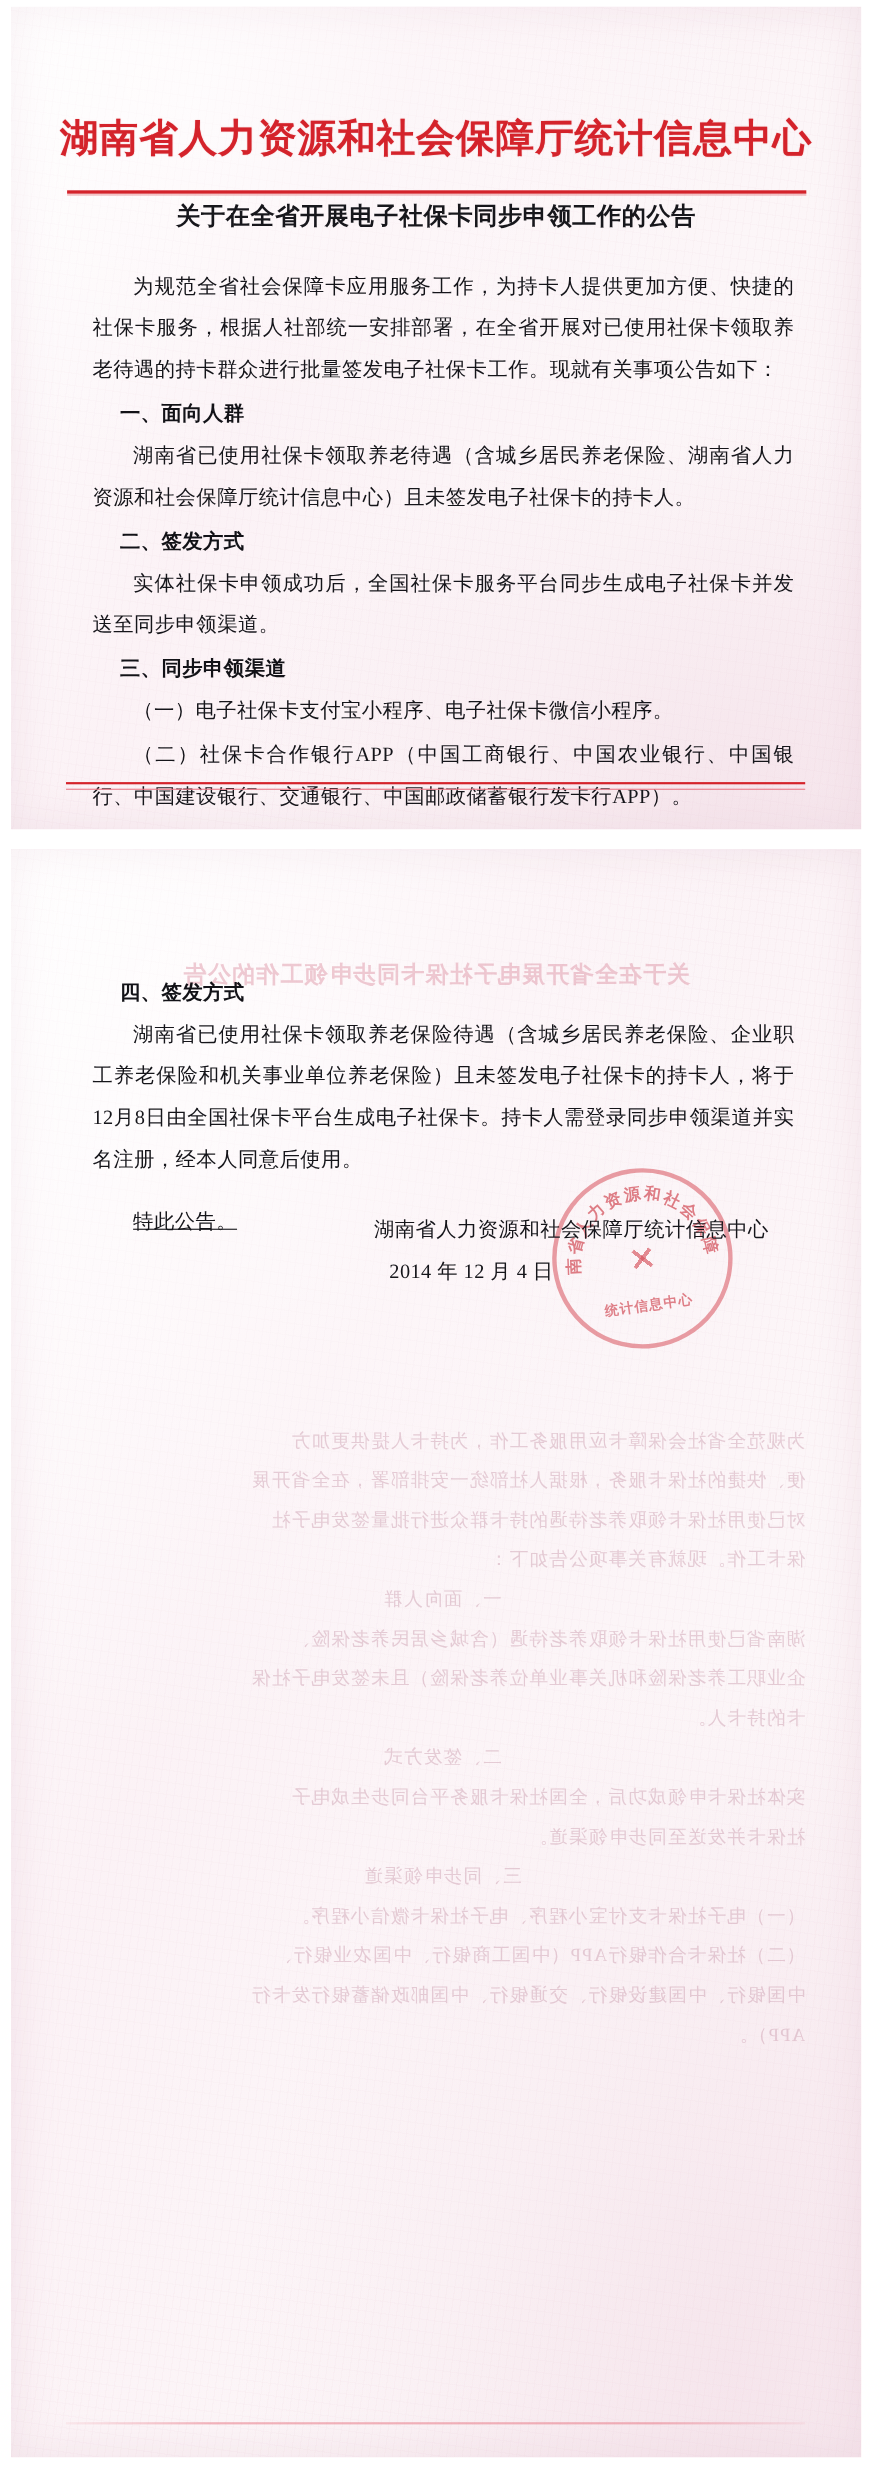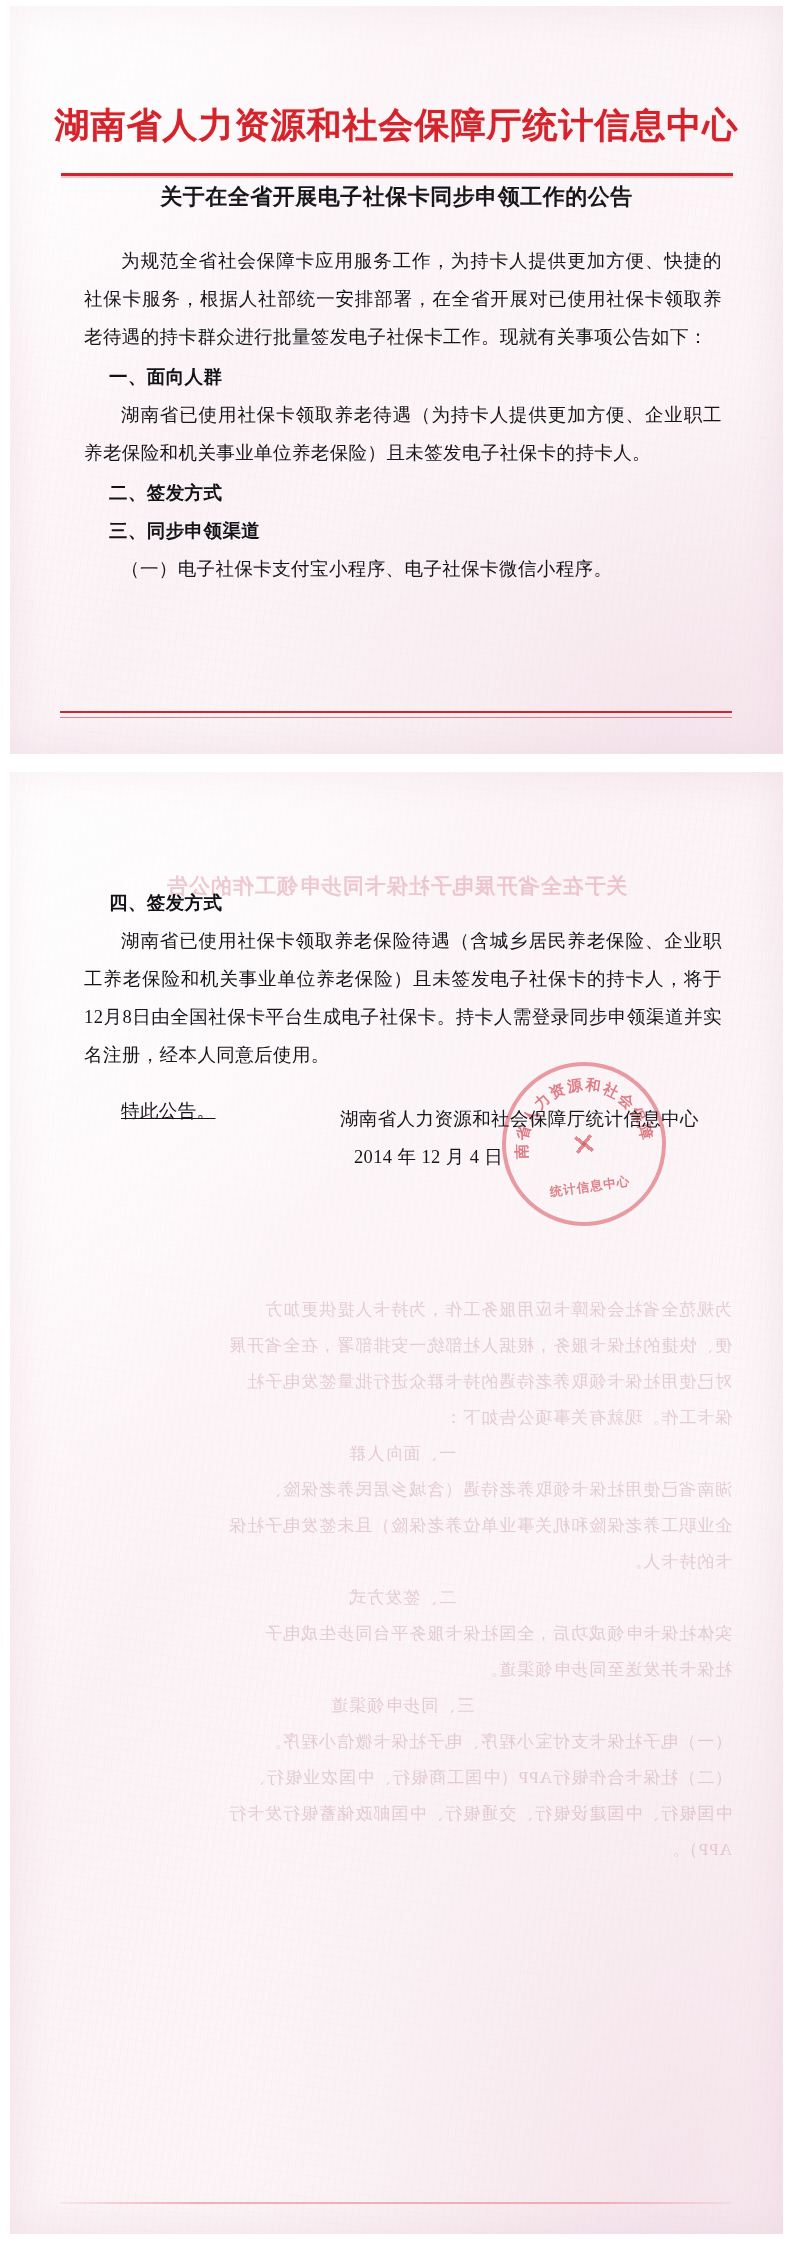--- a/index.html
+++ b/index.html
@@ -287,24 +287,26 @@
     <div class="masthead">
       <div class="masthead-title">湖南省人力资源和社会保障厅统计信息中心</div>
       <div class="masthead-rule"></div>
     </div>
 
     <div class="doc-title">关于在全省开展电子社保卡同步申领工作的公告</div>
 
     <div class="body-1">
       <p class="para">为规范全省社会保障卡应用服务工作，为持卡人提供更加方便、快捷的社保卡服务，根据人社部统一安排部署，在全省开展对已使用社保卡领取养老待遇的持卡群众进行批量签发电子社保卡工作。现就有关事项公告如下：</p>
       <p class="heading">一、面向人群</p>
-      <p class="para">湖南省已使用社保卡领取养老待遇（为持卡人提供更加方便、企业职工养老保险和机关事业单位养老保险）且未签发电子社保卡的持卡人。</p>
+      <p class="para">湖南省已使用社保卡领取养老待遇（含城乡居民养老保险、湖南省人力资源和社会保障厅统计信息中心）且未签发电子社保卡的持卡人。</p>
       <p class="heading">二、签发方式</p>
+      <p class="para">实体社保卡申领成功后，全国社保卡服务平台同步生成电子社保卡并发送至同步申领渠道。</p>
       <p class="heading">三、同步申领渠道</p>
       <p class="para">（一）电子社保卡支付宝小程序、电子社保卡微信小程序。</p>
+      <p class="para">（二）社保卡合作银行APP（中国工商银行、中国农业银行、中国银行、中国建设银行、交通银行、中国邮政储蓄银行发卡行APP）。</p>
     </div>
 
     <div class="bottom-rules">
       <div class="rule-thick"></div>
       <div class="rule-thin"></div>
     </div>
   </div>
 
   <div class="seam"></div>
 

